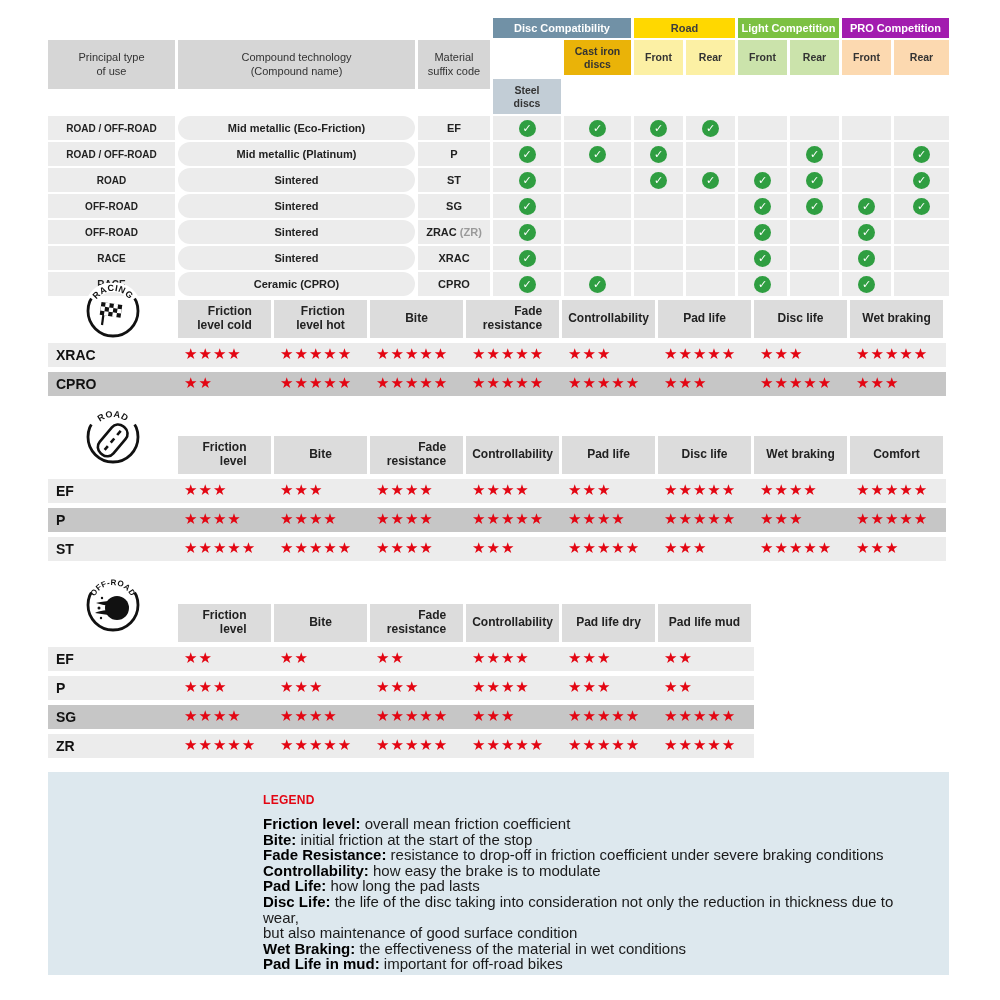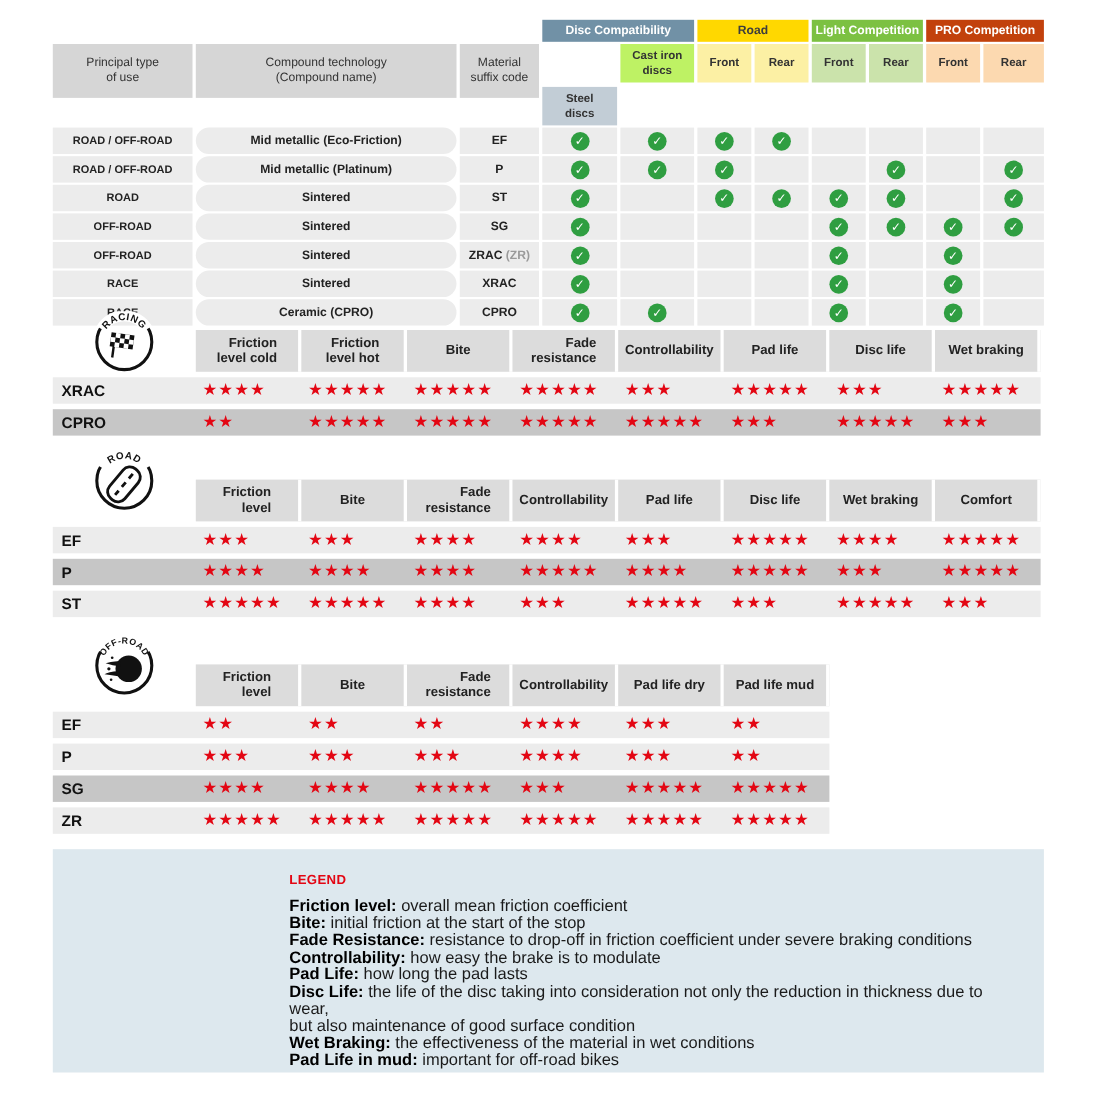--- a/index.html
+++ b/index.html
@@ -60,30 +60,30 @@
 </head>
 <body>
 
 <div class="page">
 
   <div class="compat">
       <div class="g-spacer"></div>
       <div class="g-cell" style="background: rgb(113, 145, 166); color: rgb(255, 255, 255);">Disc Compatibility</div>
       <div class="g-cell" style="background: rgb(255, 216, 0); color: rgb(61, 61, 61);">Road</div>
       <div class="g-cell" style="background: rgb(124, 193, 66); color: rgb(255, 255, 255);">Light Competition</div>
-      <div class="g-cell" style="background: #c2410c; color: rgb(255, 255, 255);">PRO Competition</div>
+      <div class="g-cell" style="background: #a21caf; color: rgb(255, 255, 255);">PRO Competition</div>
       <div class="lh-cell">Principal type
 of use</div>
       <div class="lh-cell">Compound technology
 (Compound name)</div>
       <div class="lh-cell">Material
 suffix code</div>
       <div class="sub-cell" style="background: rgb(194, 205, 214); margin-top: 39px;">Steel
 discs</div>
-      <div class="sub-cell" style="background: #bef264;">Cast iron
+      <div class="sub-cell" style="background: #eab308;">Cast iron
 discs</div>
       <div class="sub-cell" style="background: rgb(252, 240, 164);">Front</div>
       <div class="sub-cell" style="background: rgb(252, 240, 164);">Rear</div>
       <div class="sub-cell" style="background: rgb(203, 227, 171);">Front</div>
       <div class="sub-cell" style="background: rgb(203, 227, 171);">Rear</div>
       <div class="sub-cell" style="background: rgb(252, 217, 176);">Front</div>
       <div class="sub-cell" style="background: rgb(252, 217, 176);">Rear</div>
       <div class="d-cell use-cell">ROAD / OFF-ROAD</div>
       <div class="d-cell tech-cell">Mid metallic (Eco-Friction)</div>
       <div class="d-cell code-cell">EF</div>

